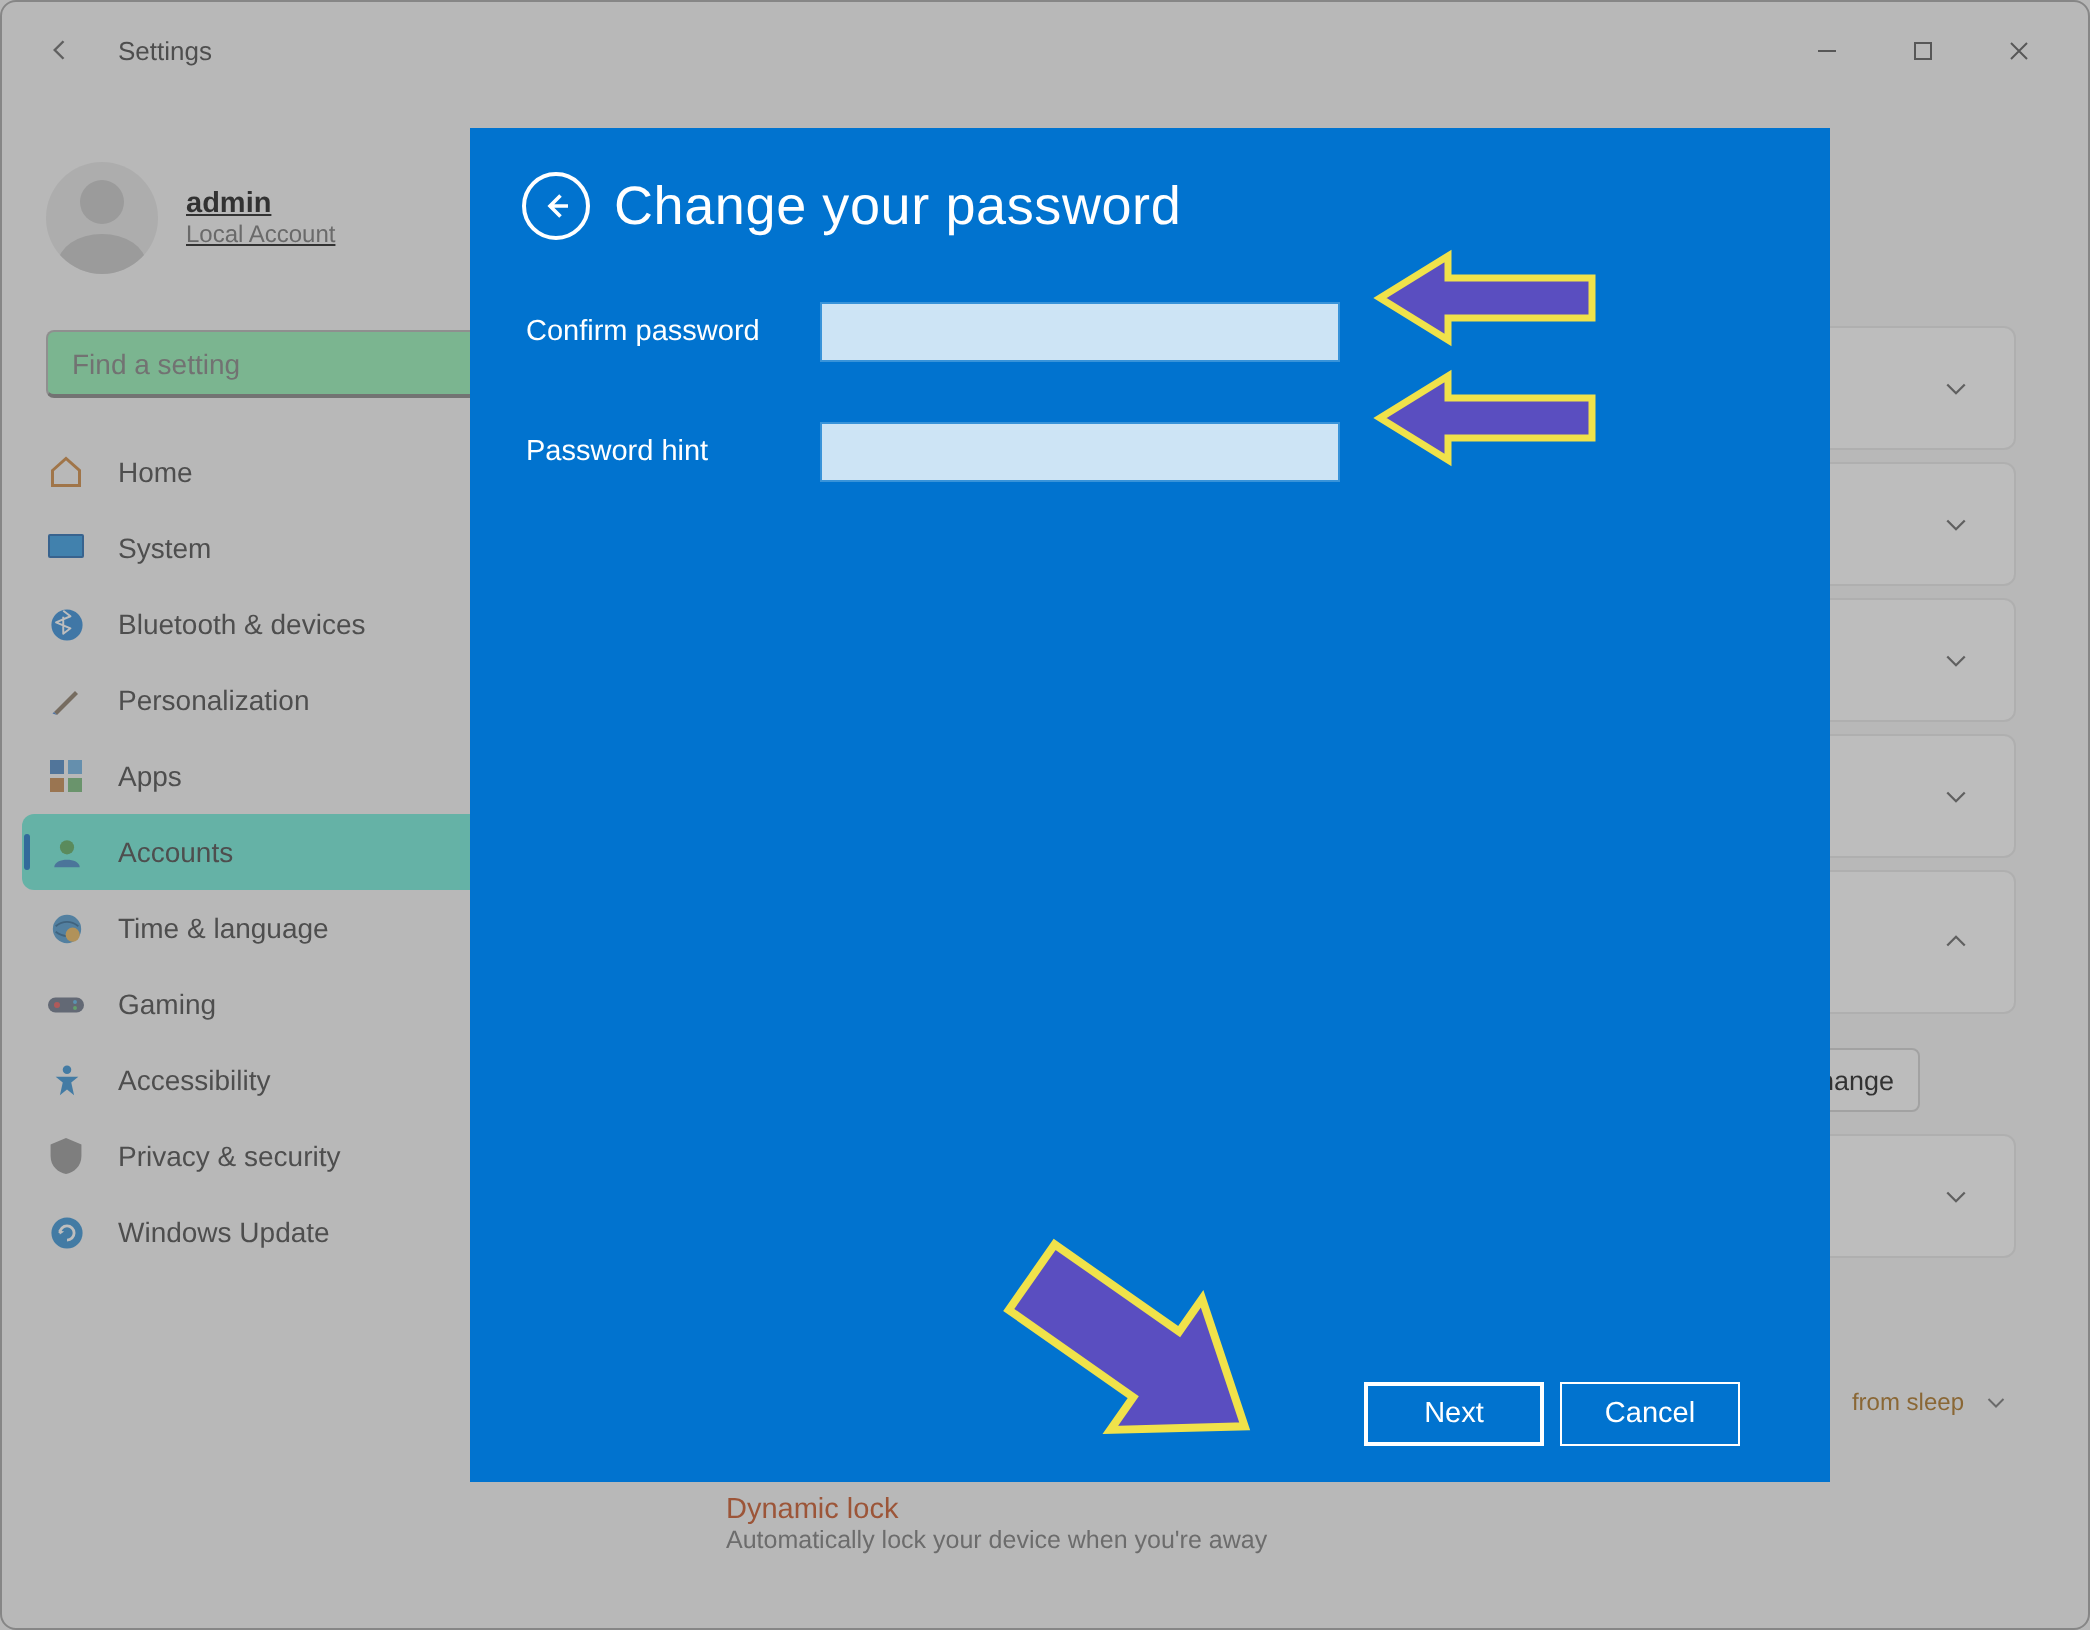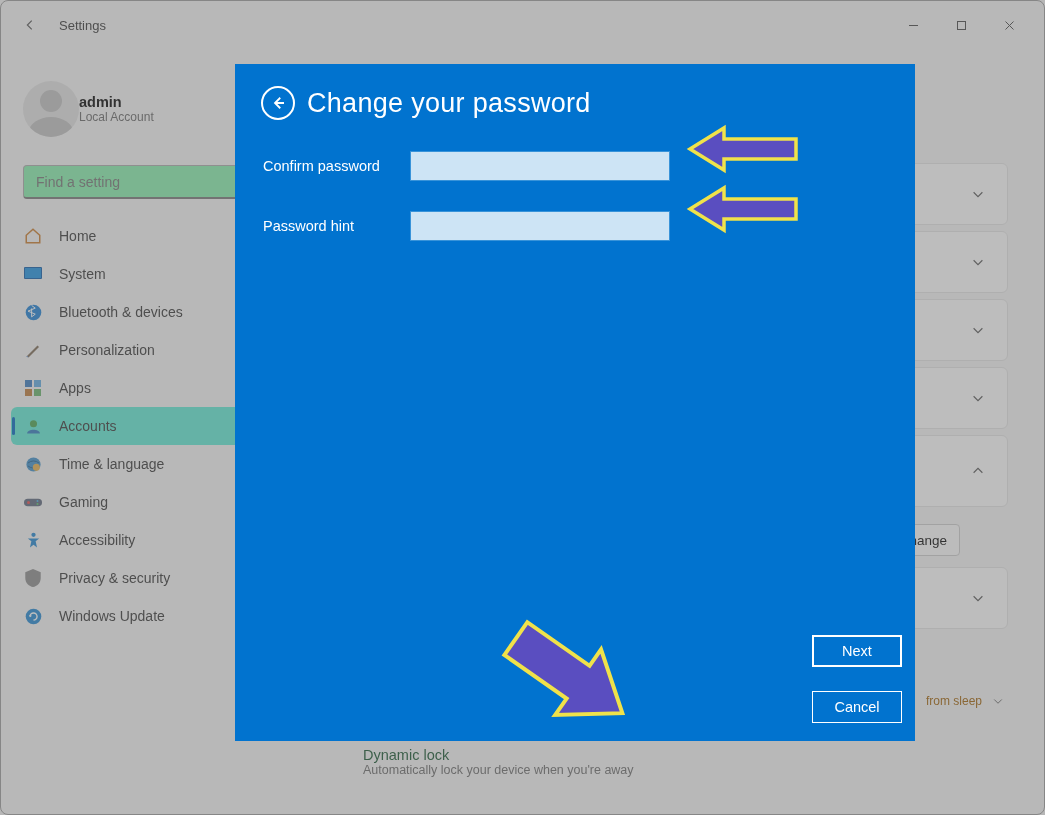--- a/index.html
+++ b/index.html
@@ -12,21 +12,21 @@
     .tb-left { display: flex; align-items: center; gap: 22px; }
     .tb-back { width: 14px; height: 14px; color: #555; display:flex; align-items:center; justify-content:center; }
     .tb-title { font-size: 13px; color: #333; }
     .tb-ctrls { display: flex; }
     .tb-btn { width: 48px; height: 46px; display: flex; align-items: center; justify-content: center; color: #444; }
     .tb-btn svg { width: 11px; height: 11px; }
 
     
     .bodywrap { position: absolute; top: 48px; bottom: 0; left: 0; right: 0; display: flex; }
     .sidebar { width: 320px; padding: 16px 10px; }
-    .profile { display: flex; align-items: center; padding: 16px 12px 24px 12px; }
+    .profile { display: flex; align-items: center; gap: 14px; padding: 16px 12px 24px 12px; text-decoration: underline; }
     .avatar { width: 56px; height: 56px; border-radius: 50%; background: #e0e0e0; position: relative; overflow:hidden;}
     .avatar::before { content:""; position:absolute; width:22px; height:22px; background:#bfbfbf; border-radius:50%; top:9px; left:17px;}
     .avatar::after { content:""; position:absolute; width:44px; height:30px; background:#bfbfbf; border-radius:50% 50% 0 0; bottom:-10px; left:6px;}
     .profile-name { font-weight: 600; font-size: 14.5px; }
     .profile-sub { font-size: 12px; color: #666; }
 
     .search { margin: 4px 12px 18px 12px; height: 34px; border: 1px solid #aaa; border-bottom: 2px solid #777; border-radius:4px; background: #86efac; display:flex; align-items:center; padding:0 10px;}
     .search input { border:none; outline:none; background:transparent; flex:1; font-size:14px; color:#555;}
 
     .nav { display:flex; flex-direction:column; }
@@ -34,21 +34,21 @@
     .nav-item.active { background:#5eead4; }
     .nav-item.active::before { content:""; position:absolute; left:1px; top:10px; bottom:10px; width:3px; background:#0067c0; border-radius:2px;}
     .nav-ico { width:20px; height:20px; display:flex; align-items:center; justify-content:center; font-size:16px;}
 
     .main { flex:1; padding: 28px 36px 0 36px; overflow:hidden; }
     .row-card { height: 62px; border:1px solid #e4e4e4; background:#fdfdfd; border-radius:6px; margin-bottom:6px; display:flex; align-items:center; justify-content:flex-end; padding:0 22px;}
     .chev { width:14px; height:14px; color:#555;}
     .chev.up { transform: rotate(180deg);}
     .change-btn-frag { display:inline-flex; align-items:center; justify-content:flex-end; height:32px; border:1px solid #ccc; border-radius:4px; background:#fcfcfc; padding:0 12px; font-size:13.5px; margin-right:8px;}
     .dyn { padding: 14px 6px 0 6px; }
-    .dyn-title { font-size:14.5px; color:#14532d; }
+    .dyn-title { font-size:14.5px; color:#c2410c; }
     .dyn-sub { font-size:12.5px; color:#6a6a6a; }
     .sleep-row { display:flex; align-items:center; justify-content:flex-end; height:64px; gap:10px; padding-right:4px;}
     .sleep-text { font-size:12px; color:#a16207;}
     .sleep-chev { width:12px; height:12px; color:#666;}
 
     
     .dim { position:absolute; inset:0; background:rgba(110,110,110,0.45); }
 
     
     .modal { position:absolute; left:235px; top:64px; width:680px; height:677px; background:#0173cf; color:#fff; }
@@ -57,21 +57,21 @@
     .modal-back svg { width:18px; height:18px; color:#fff;}
     .modal-title { font-size:27px; font-weight:400; letter-spacing:0.3px;}
 
     .form { padding: 10px 28px; }
     .form-row { display:flex; align-items:center; height:60px;}
     .form-label { flex: 0 0 147px; font-size:14.5px; }
     .form-input { width: 260px; height: 30px; border: 1px solid #3893d9; background: #fff; }
     .form-input.dim-bg { background:#cde4f5; }
     .form-input.focused { background:#fff; box-shadow: 0 0 0 1px #fff inset; }
 
-    .modal-footer { position:absolute; bottom:18px; right:13px; display:flex; gap:24px;flex-direction:column;}
+    .modal-footer { position:absolute; bottom:18px; right:45px; display:flex; gap:8px;}
     .mbtn { min-width:90px; height:32px; border:1.5px solid #fff; background:transparent; color:#fff; font-size:14.5px; display:flex; align-items:center; justify-content:center;}
     .mbtn.primary{ border-width:2px;}
 
     
     .arrow { position:absolute; }
   </style>
 </head>
 <body>
 
 <div class="window">

